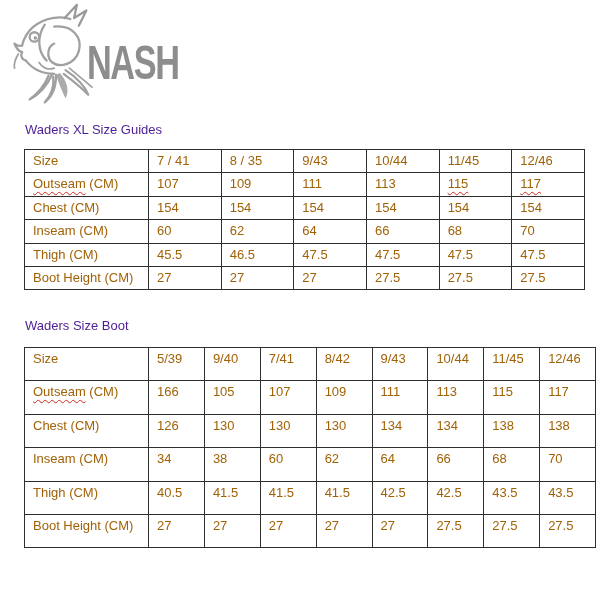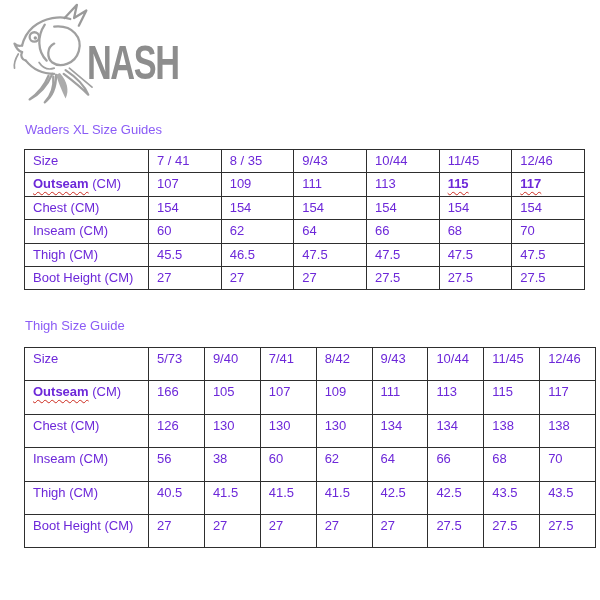--- a/index.html
+++ b/index.html
@@ -9,46 +9,45 @@
   }
   
   .logo{position:absolute;left:8px;top:2px;width:190px;height:106px;}
   .logo svg{position:absolute;left:0;top:0;}
   .brand{
     position:absolute;left:79px;top:36px;font-size:49px;font-weight:bold;
     color:#8d8d8d;line-height:1;letter-spacing:-2px;
     transform:scaleX(0.70);transform-origin:0 0;white-space:nowrap;
   }
   
-  .sec-title{position:absolute;left:25px;font-size:13px;color:#8b5cf6;}
+  .sec-title{position:absolute;left:25px;font-size:13px;color:#4c1d95;}
   #title1{top:122px;}
   #title2{top:318px;}
   
   table.size-table{
     position:absolute;border-collapse:collapse;table-layout:fixed;
-    font-size:13px;color:#6d28d9;
+    font-size:13px;color:#a16207;
   }
   #table1{left:24px;top:149px;width:561px;}
   #table2{left:24px;top:347px;width:572px;}
   .size-table th,.size-table td{
     border:1.5px solid #2e2e2e;font-weight:normal;text-align:left;
     vertical-align:top;padding:3px 2px 0 8px;overflow:hidden;white-space:nowrap;
   }
   .size-table th:first-child,.size-table td:first-child{width:113px;}
   #table1 tr{height:23.4px;}
   #table2 tr{height:33.4px;}
   
   .sq{
     text-decoration-line:underline;
     text-decoration-style:wavy;
     text-decoration-color:#cc2a1e;
     text-decoration-thickness:1px;
     text-underline-offset:3px;
     text-decoration-skip-ink:none;
-    font-weight:bold;
   }
 </style>
 </head>
 <body>
 
 <div id="page">
 
   <div class="logo">
     <svg width="100" height="104" viewBox="0 0 100 110" fill="none" stroke="#a0a0a0" stroke-width="2.4" stroke-linecap="round" stroke-linejoin="round">
 
@@ -136,26 +135,26 @@
           <td>27</td>
           <td>27</td>
           <td>27</td>
           <td>27.5</td>
           <td>27.5</td>
           <td>27.5</td>
         </tr>
       </tbody>
   </table>
 
-  <div class="sec-title" id="title2">Thigh Size Guide</div>
+  <div class="sec-title" id="title2">Waders Size Boot</div>
   <table class="size-table" id="table2">
     <thead>
         <tr>
           <th>Size</th>
-          <th>5/73</th>
+          <th>5/39</th>
           <th>9/40</th>
           <th>7/41</th>
           <th>8/42</th>
           <th>9/43</th>
           <th>10/44</th>
           <th>11/45</th>
           <th>12/46</th>
         </tr>
       </thead>
     <tbody>
@@ -176,21 +175,21 @@
           <td>130</td>
           <td>130</td>
           <td>130</td>
           <td>134</td>
           <td>134</td>
           <td>138</td>
           <td>138</td>
         </tr>
         <tr>
           <td>Inseam (CM)</td>
-          <td>56</td>
+          <td>34</td>
           <td>38</td>
           <td>60</td>
           <td>62</td>
           <td>64</td>
           <td>66</td>
           <td>68</td>
           <td>70</td>
         </tr>
         <tr>
           <td>Thigh (CM)</td>

